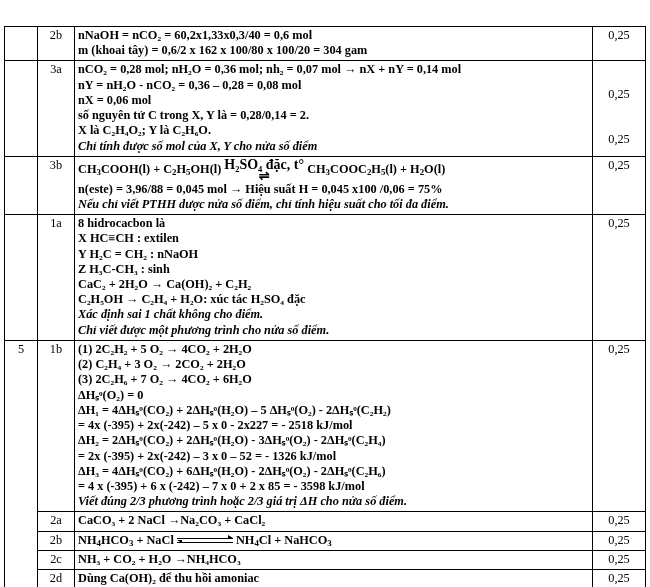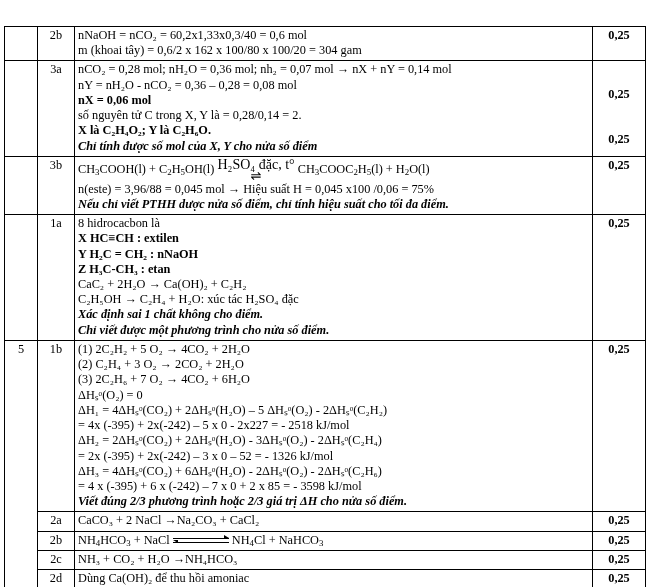--- a/index.html
+++ b/index.html
@@ -43,23 +43,22 @@
     width: 30px;
     text-align: center;
   }
   td.col-body {
     width: auto;
   }
   td.col-score {
     width: 46px;
     text-align: center;
     vertical-align: middle;
-    font-weight: bold;
-  }
-  .line { white-space: nowrap; }
+  }
+  .line { white-space: nowrap; font-weight: bold; }
   .b { font-weight: bold; }
   .bi { font-weight: bold; font-style: italic; }
   sub { font-size: 0.72em; vertical-align: baseline; position: relative; top: 0.28em; }
   .note {
     margin-top: 6px;
     font-size: 12.3px;
     font-weight: bold;
   }
   .rxn-over {
     display: inline-block;
@@ -163,21 +162,21 @@
       <td class="col-score">0,25</td>
     </tr>
 
     <tr>
       <td class="col-idx"></td>
       <td class="col-sub">1a</td>
       <td class="col-body">
         <div class="line">8 hidrocacbon là</div>
         <div class="line b">X   HC≡CH   : extilen</div>
         <div class="line b">Y   H₂C = CH₂ : nNaOH</div>
-        <div class="line b">Z   H₃C-CH₃   : etan</div>
+        <div class="line b">Z   H₃C-CH₃   : sinh</div>
         <div class="line">CaC₂ + 2H₂O → Ca(OH)₂ + C₂H₂</div>
         <div class="line">C₂H₅OH → C₂H₄ + H₂O: xúc tác H₂SO₄ đặc</div>
         <div class="line bi">Xác định sai 1 chất không cho điểm.</div>
         <div class="line bi">Chỉ viết được một phương trình cho nửa số điểm.</div>
       </td>
       <td class="col-score">0,25</td>
     </tr>
 
     <tr>
       <td class="col-idx" rowspan="5">5</td>

